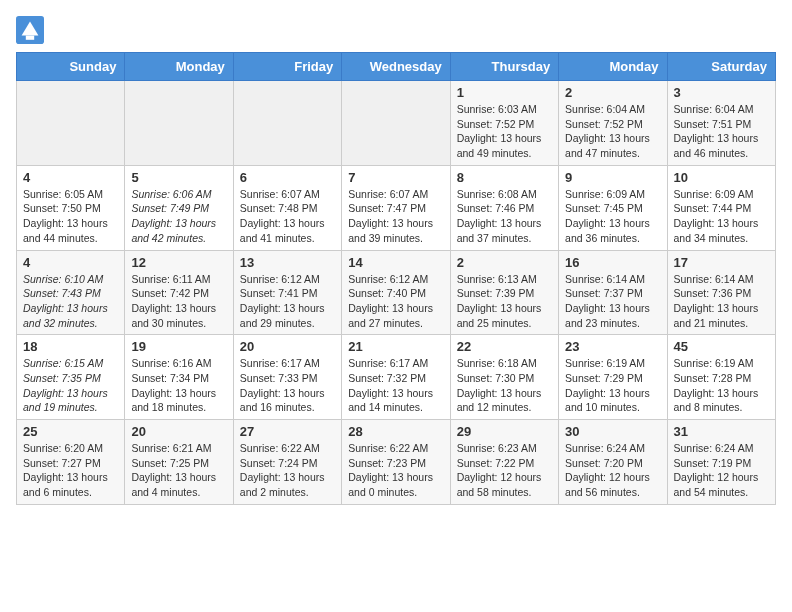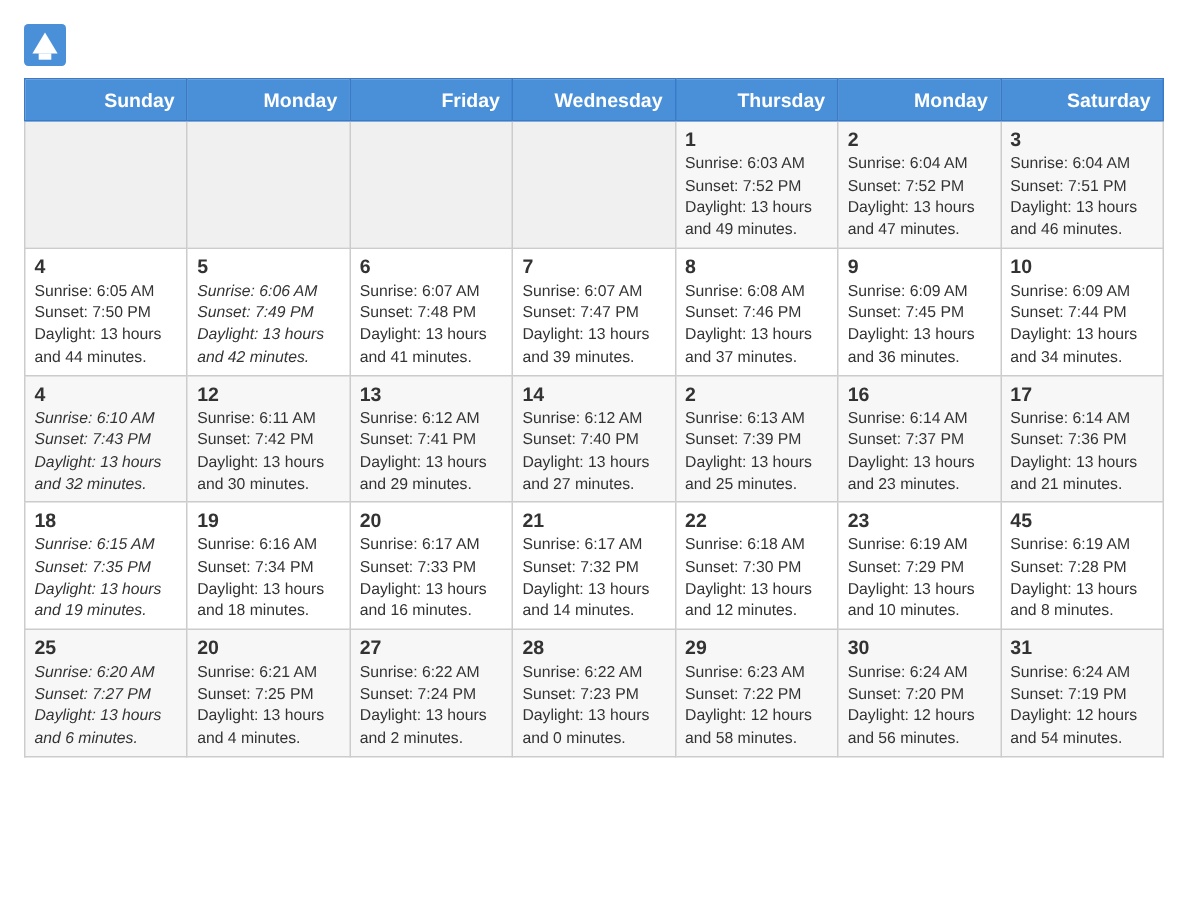--- a/index.html
+++ b/index.html
@@ -303,21 +303,21 @@
           <span class="day-num">45</span>
           <div class="day-info" style="white-space: pre-line;">Sunrise: 6:19 AM
 Sunset: 7:28 PM
 Daylight: 13 hours
 and 8 minutes.</div>
         </td>
       </tr>
       <tr>
         <td>
           <span class="day-num">25</span>
-          <div class="day-info" style="white-space: pre-line; font-style: italic;">Sunrise: 6:20 AM
+          <div class="day-info" style="white-space: pre-line;">Sunrise: 6:20 AM
 Sunset: 7:27 PM
 Daylight: 13 hours
 and 6 minutes.</div>
         </td>
         <td>
           <span class="day-num">20</span>
           <div class="day-info" style="white-space: pre-line;">Sunrise: 6:21 AM
 Sunset: 7:25 PM
 Daylight: 13 hours
 and 4 minutes.</div>

